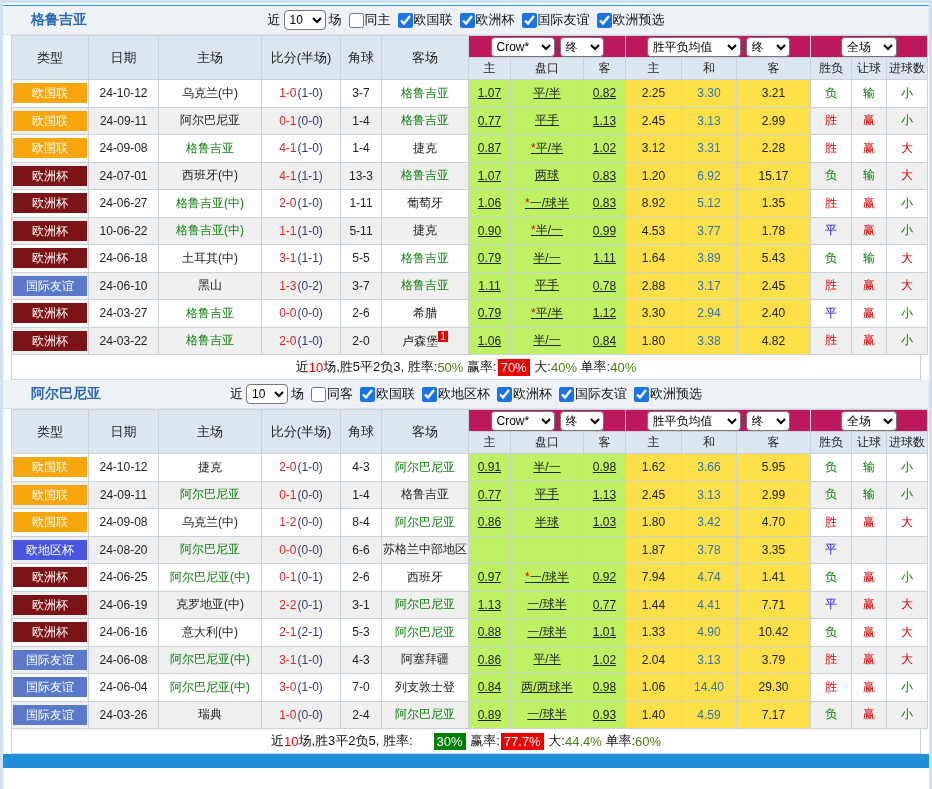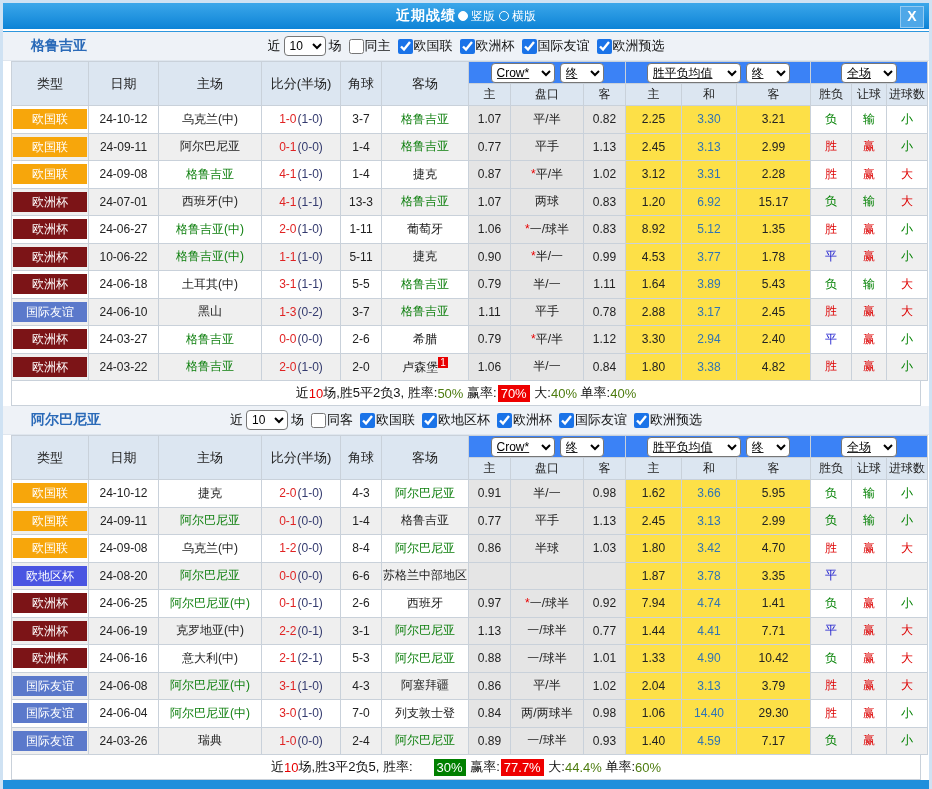--- a/index.html
+++ b/index.html
@@ -23,24 +23,24 @@
   .filter{margin:0 auto;display:flex;align-items:center;gap:3px;font-size:13px;color:#111;}
   .filter label{display:flex;align-items:center;}
   select{font-size:12px;height:20px;border:1px solid #767676;border-radius:4px;background:#fff;padding:0 1px;}
   input[type=checkbox]{width:15px;height:15px;accent-color:#1a73e8;margin:0 1px 0 4px;}
   
   table{border-collapse:collapse;table-layout:fixed;width:916px;margin:0 8px;}
   th,td{border:1px solid #c9d1da;text-align:center;padding:0;overflow:hidden;white-space:nowrap;font-weight:normal;}
   thead tr{height:22px;}
   thead th{background:#dce6f1;font-size:13px;color:#222;}
   thead th.sub{font-size:12px;}
-  thead th.dd-cell{background:#3b82f6;text-decoration:underline;}
+  thead th.dd-cell{background:#be185d;}
   .dd-wrap{display:flex;justify-content:center;gap:5px;align-items:center;}
   tbody tr{height:27.5px;font-size:12px;color:#222;}
-  td.cream{background:#e5e5e5;}
+  td.cream{background:#bef264;text-decoration:underline;}
   td.ltblue{background:#fde047;}
   tr.stripe td.plain{background:#efefef;}
   td.plain{background:#fff;}
   .badge{display:block;margin:2px 1px;padding:4px 0 3px;color:#fff;font-size:12px;line-height:13px;}
   .green-team{color:#108010;}
   .score{color:#e02222;}
   .half{color:#333a6e;margin-left:1px;}
   .draw-val{color:#2f74b5;}
   .c-red{color:#dd0000;}
   .c-green{color:#008000;}
@@ -55,34 +55,20 @@
   .sg-blue{color:#4d7c0f;}
   .chip{color:#fff;padding:1px 3px;margin:0 1px;}
   .chip-red{background:#ee0000;}
   .chip-green{background:#008000;margin-left:21px;}
   .bottom-bar{height:14px;flex:0 0 14px;background:#1f8fdc;margin:0 -3px;}
 </style>
 </head>
 <body>
 
 <div class="window">
-  <div class="titlebar">
-    <span class="title">近期战绩</span>
-    <span class="radio-group" id="radio-group">
-        <span class="radio-item">
-          <span class="rdot sel"></span>
-          <span>竖版</span>
-        </span>
-        <span class="radio-item">
-          <span class="rdot"></span>
-          <span>横版</span>
-        </span>
-      </span>
-    <div class="close-btn">X</div>
-  </div>
   <div class="gap"></div>
   <div id="sections">
       <div class="section-header">
         <span class="team-name">格鲁吉亚</span>
         <span class="filter">
           <span>近</span>
           <select style="width: 42px;"><option>10</option></select>
           <span>场</span>
           <label>
             <input type="checkbox" style="">

